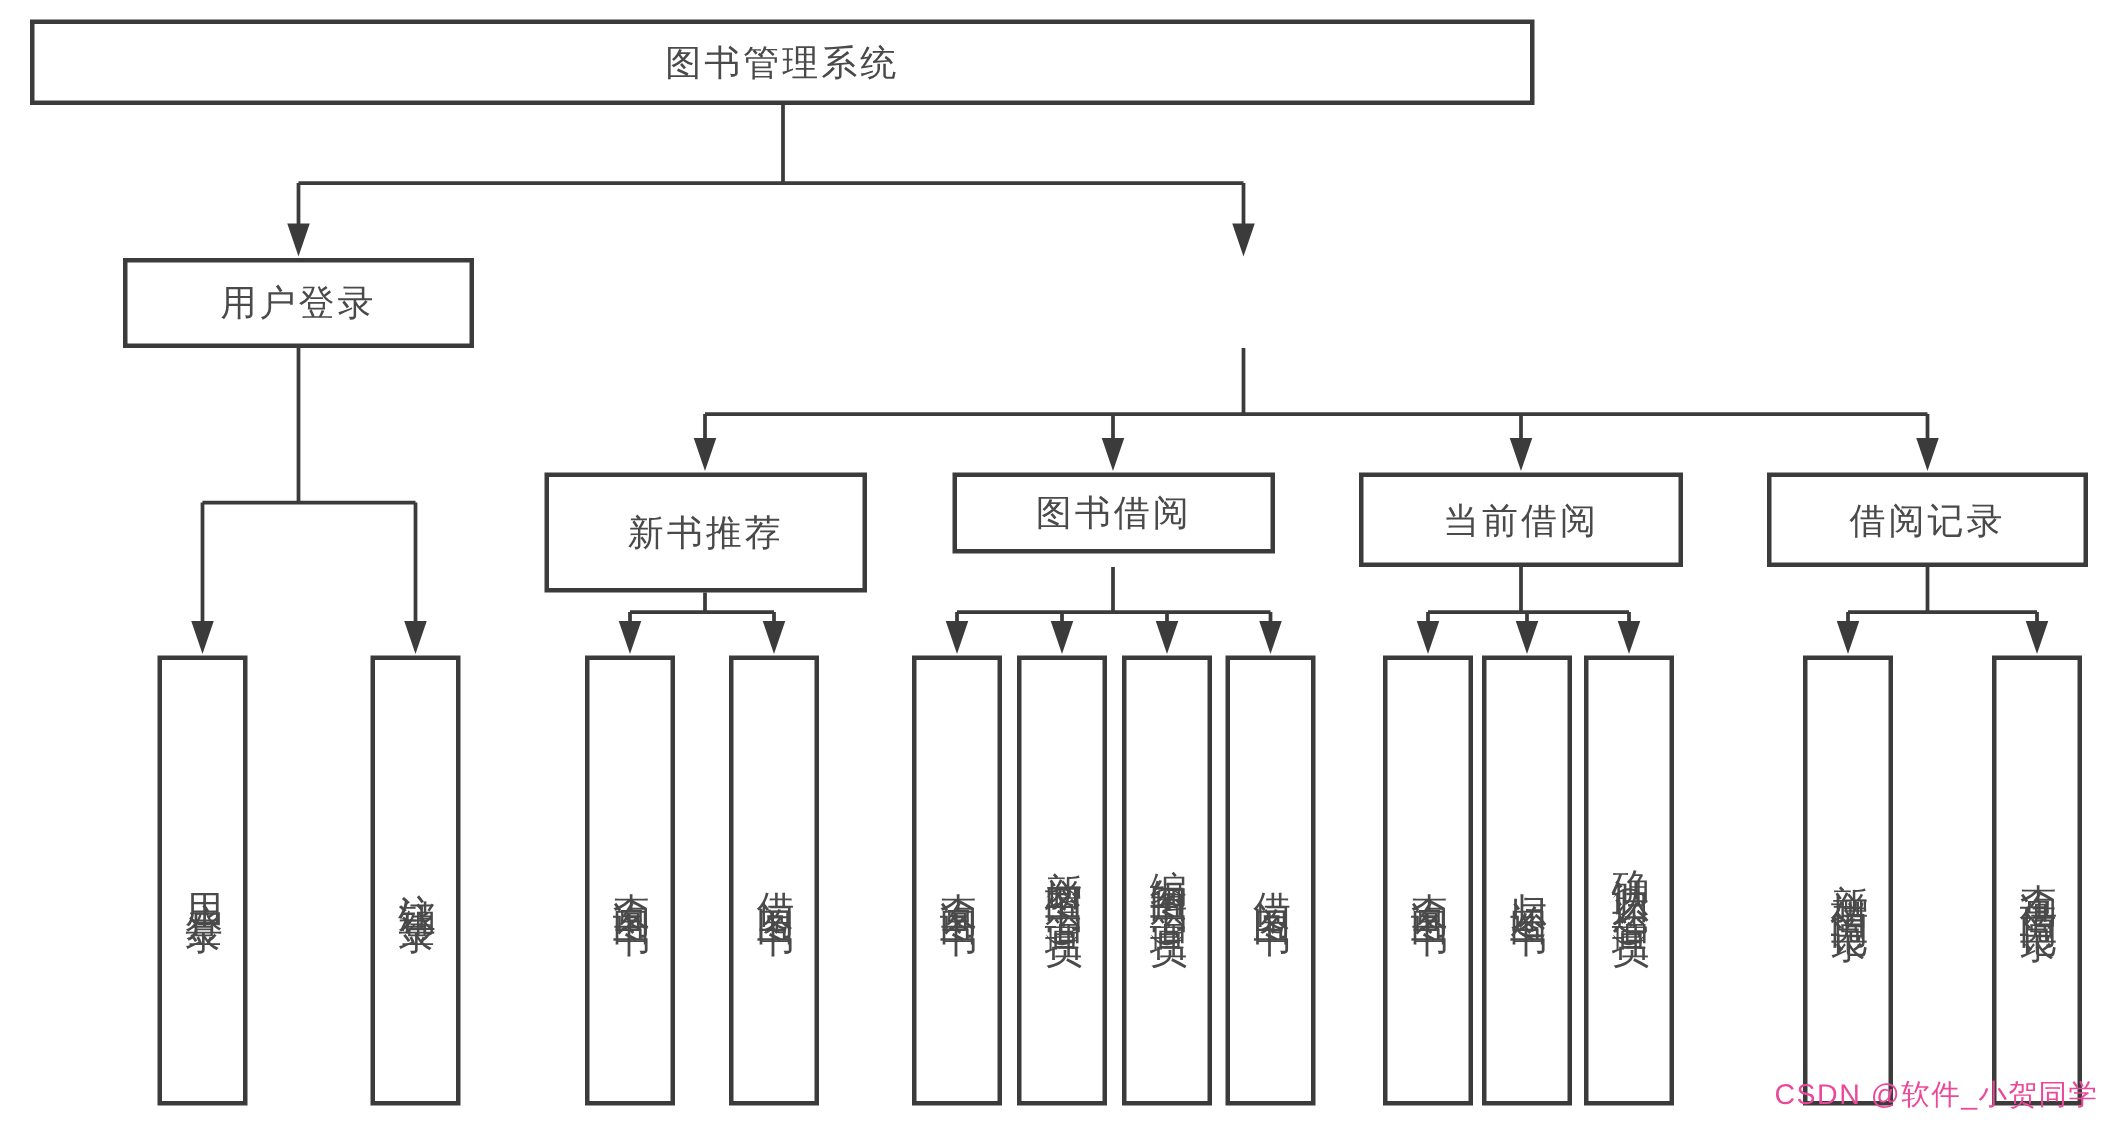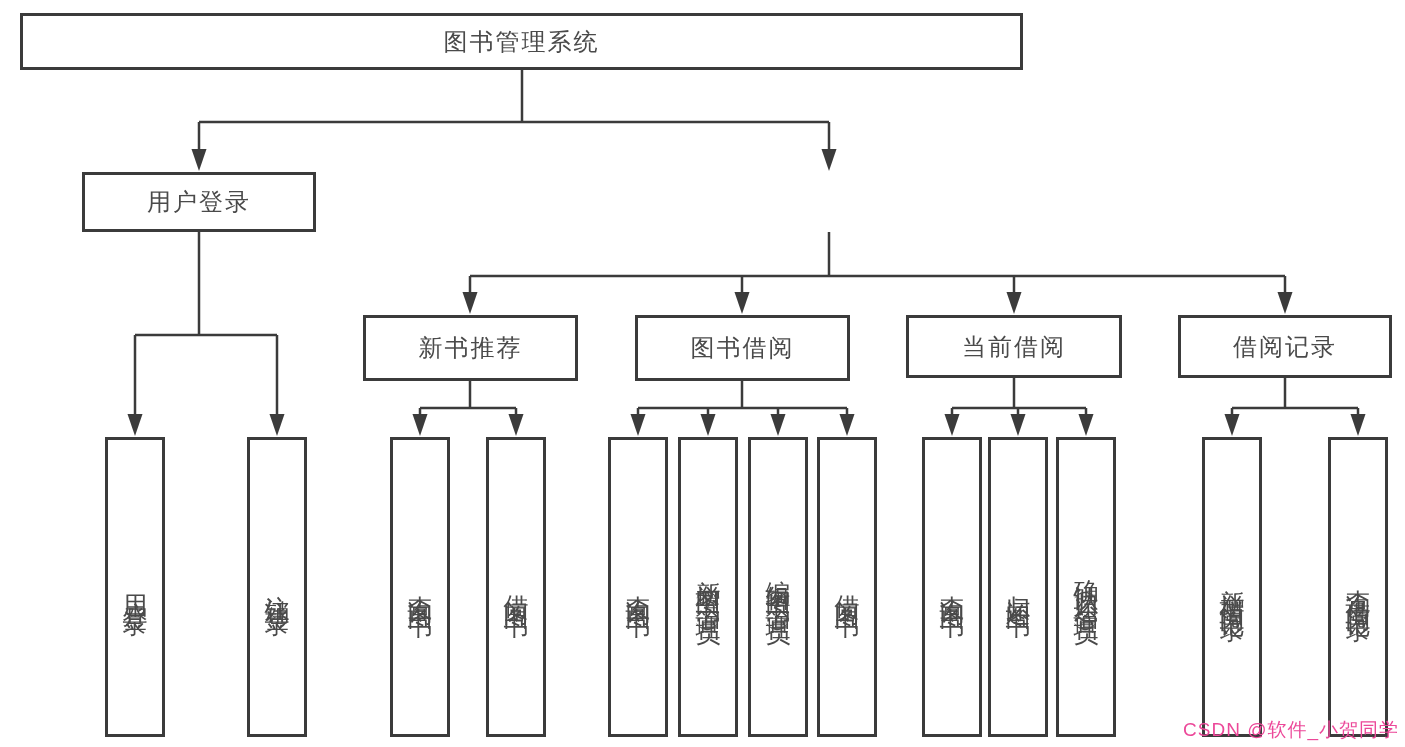--- a/index.html
+++ b/index.html
@@ -112,22 +112,22 @@
       <polygon points="1078.5,414 1093.5,414 1086,436"></polygon>
       <polygon points="1224.5,414 1239.5,414 1232,436"></polygon>
       <polygon points="1350.5,414 1365.5,414 1358,436"></polygon>
     </g>
   </svg>
 
   <div class="node h-node" style="left:20px; top:13px; width:1003px; height:57px;">图书管理系统</div>
 
   <div class="node h-node" style="left:82px; top:172px; width:234px; height:60px;">用户登录</div>
 
-  <div class="node h-node" style="left:363px; top:315px; width:215px; height:66px;">新书推荐</div>
-  <div class="node h-node" style="left:635px; top:315px; width:215px; height:66px;">图书借阅</div>
+  <div class="node h-node" style="left:363px; top:315px; width:215px; height:80px;">新书推荐</div>
+  <div class="node h-node" style="left:635px; top:315px; width:215px; height:54px;">图书借阅</div>
   <div class="node h-node" style="left:906px; top:315px; width:216px; height:63px;">当前借阅</div>
   <div class="node h-node" style="left:1178px; top:315px; width:214px; height:63px;">借阅记录</div>
 
   <div class="node leaf" style="left:105px; top:437px; width:60px; height:300px;">用户登录</div>
   <div class="node leaf" style="left:247px; top:437px; width:60px; height:300px;">注销登录</div>
 
   <div class="node leaf" style="left:390px; top:437px; width:60px; height:300px;">查询图书</div>
   <div class="node leaf" style="left:486px; top:437px; width:60px; height:300px;">借阅图书</div>
 
   <div class="node leaf" style="left:608px; top:437px; width:60px; height:300px;">查询图书</div>

